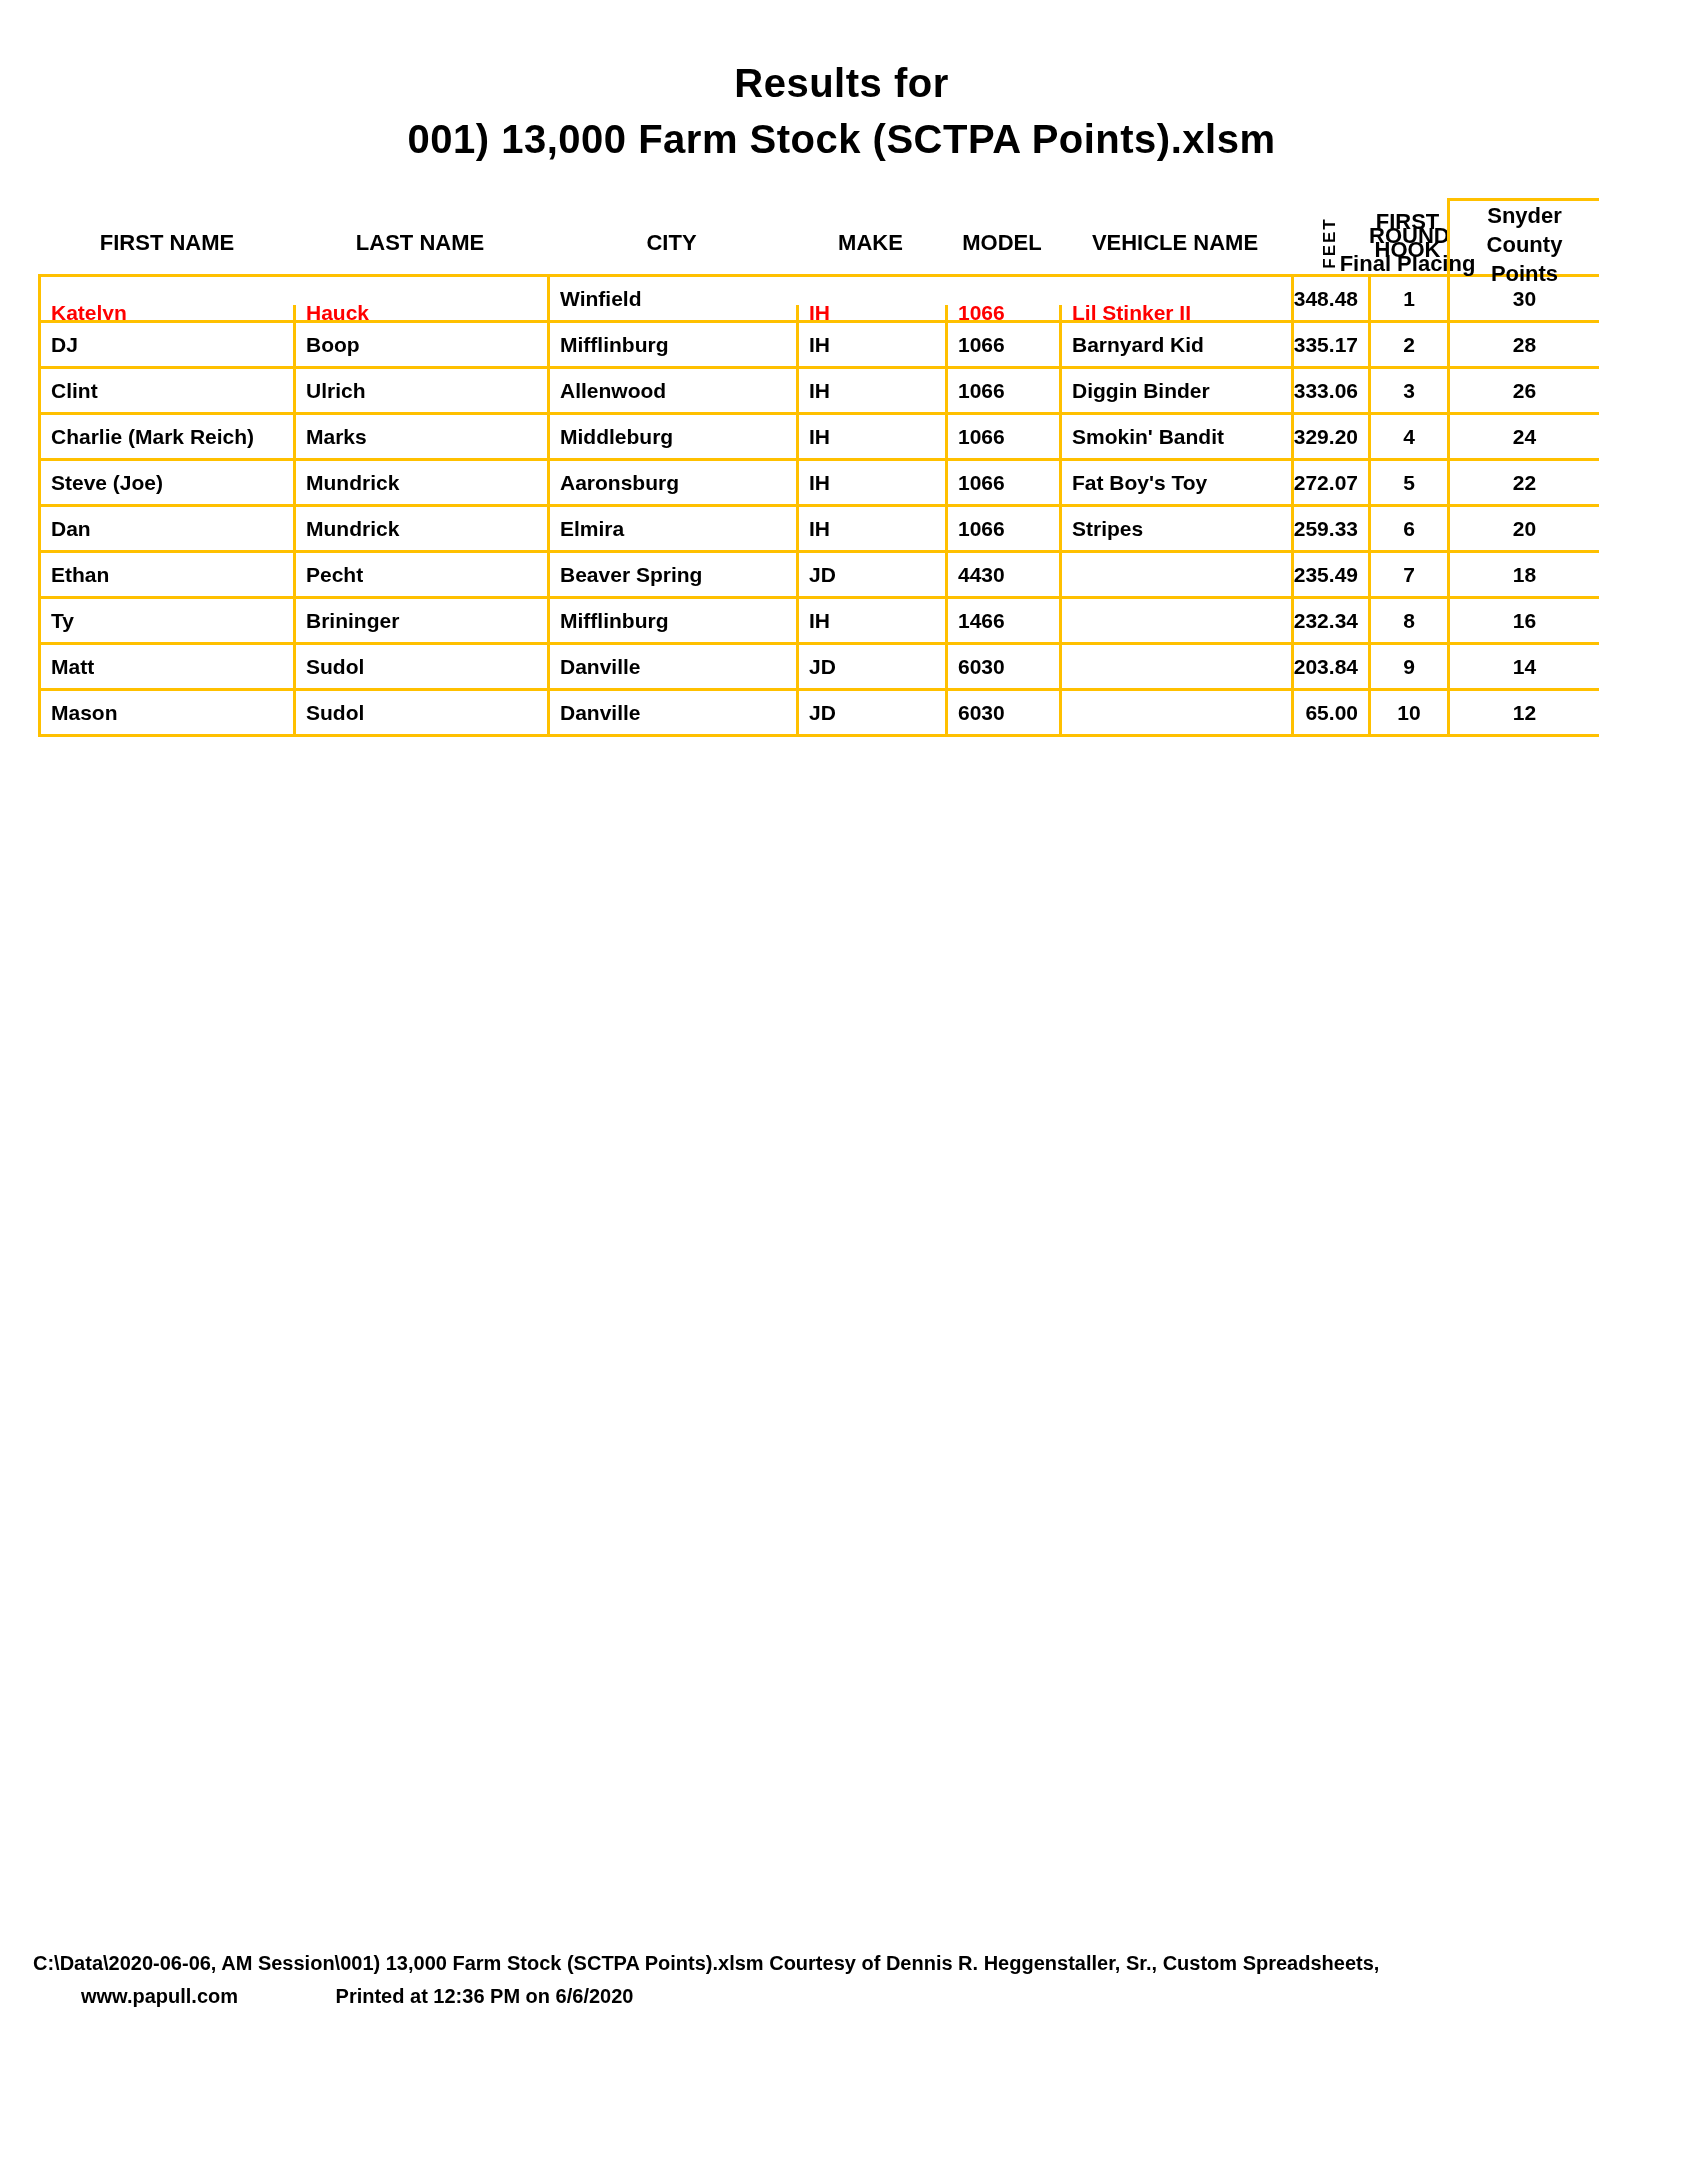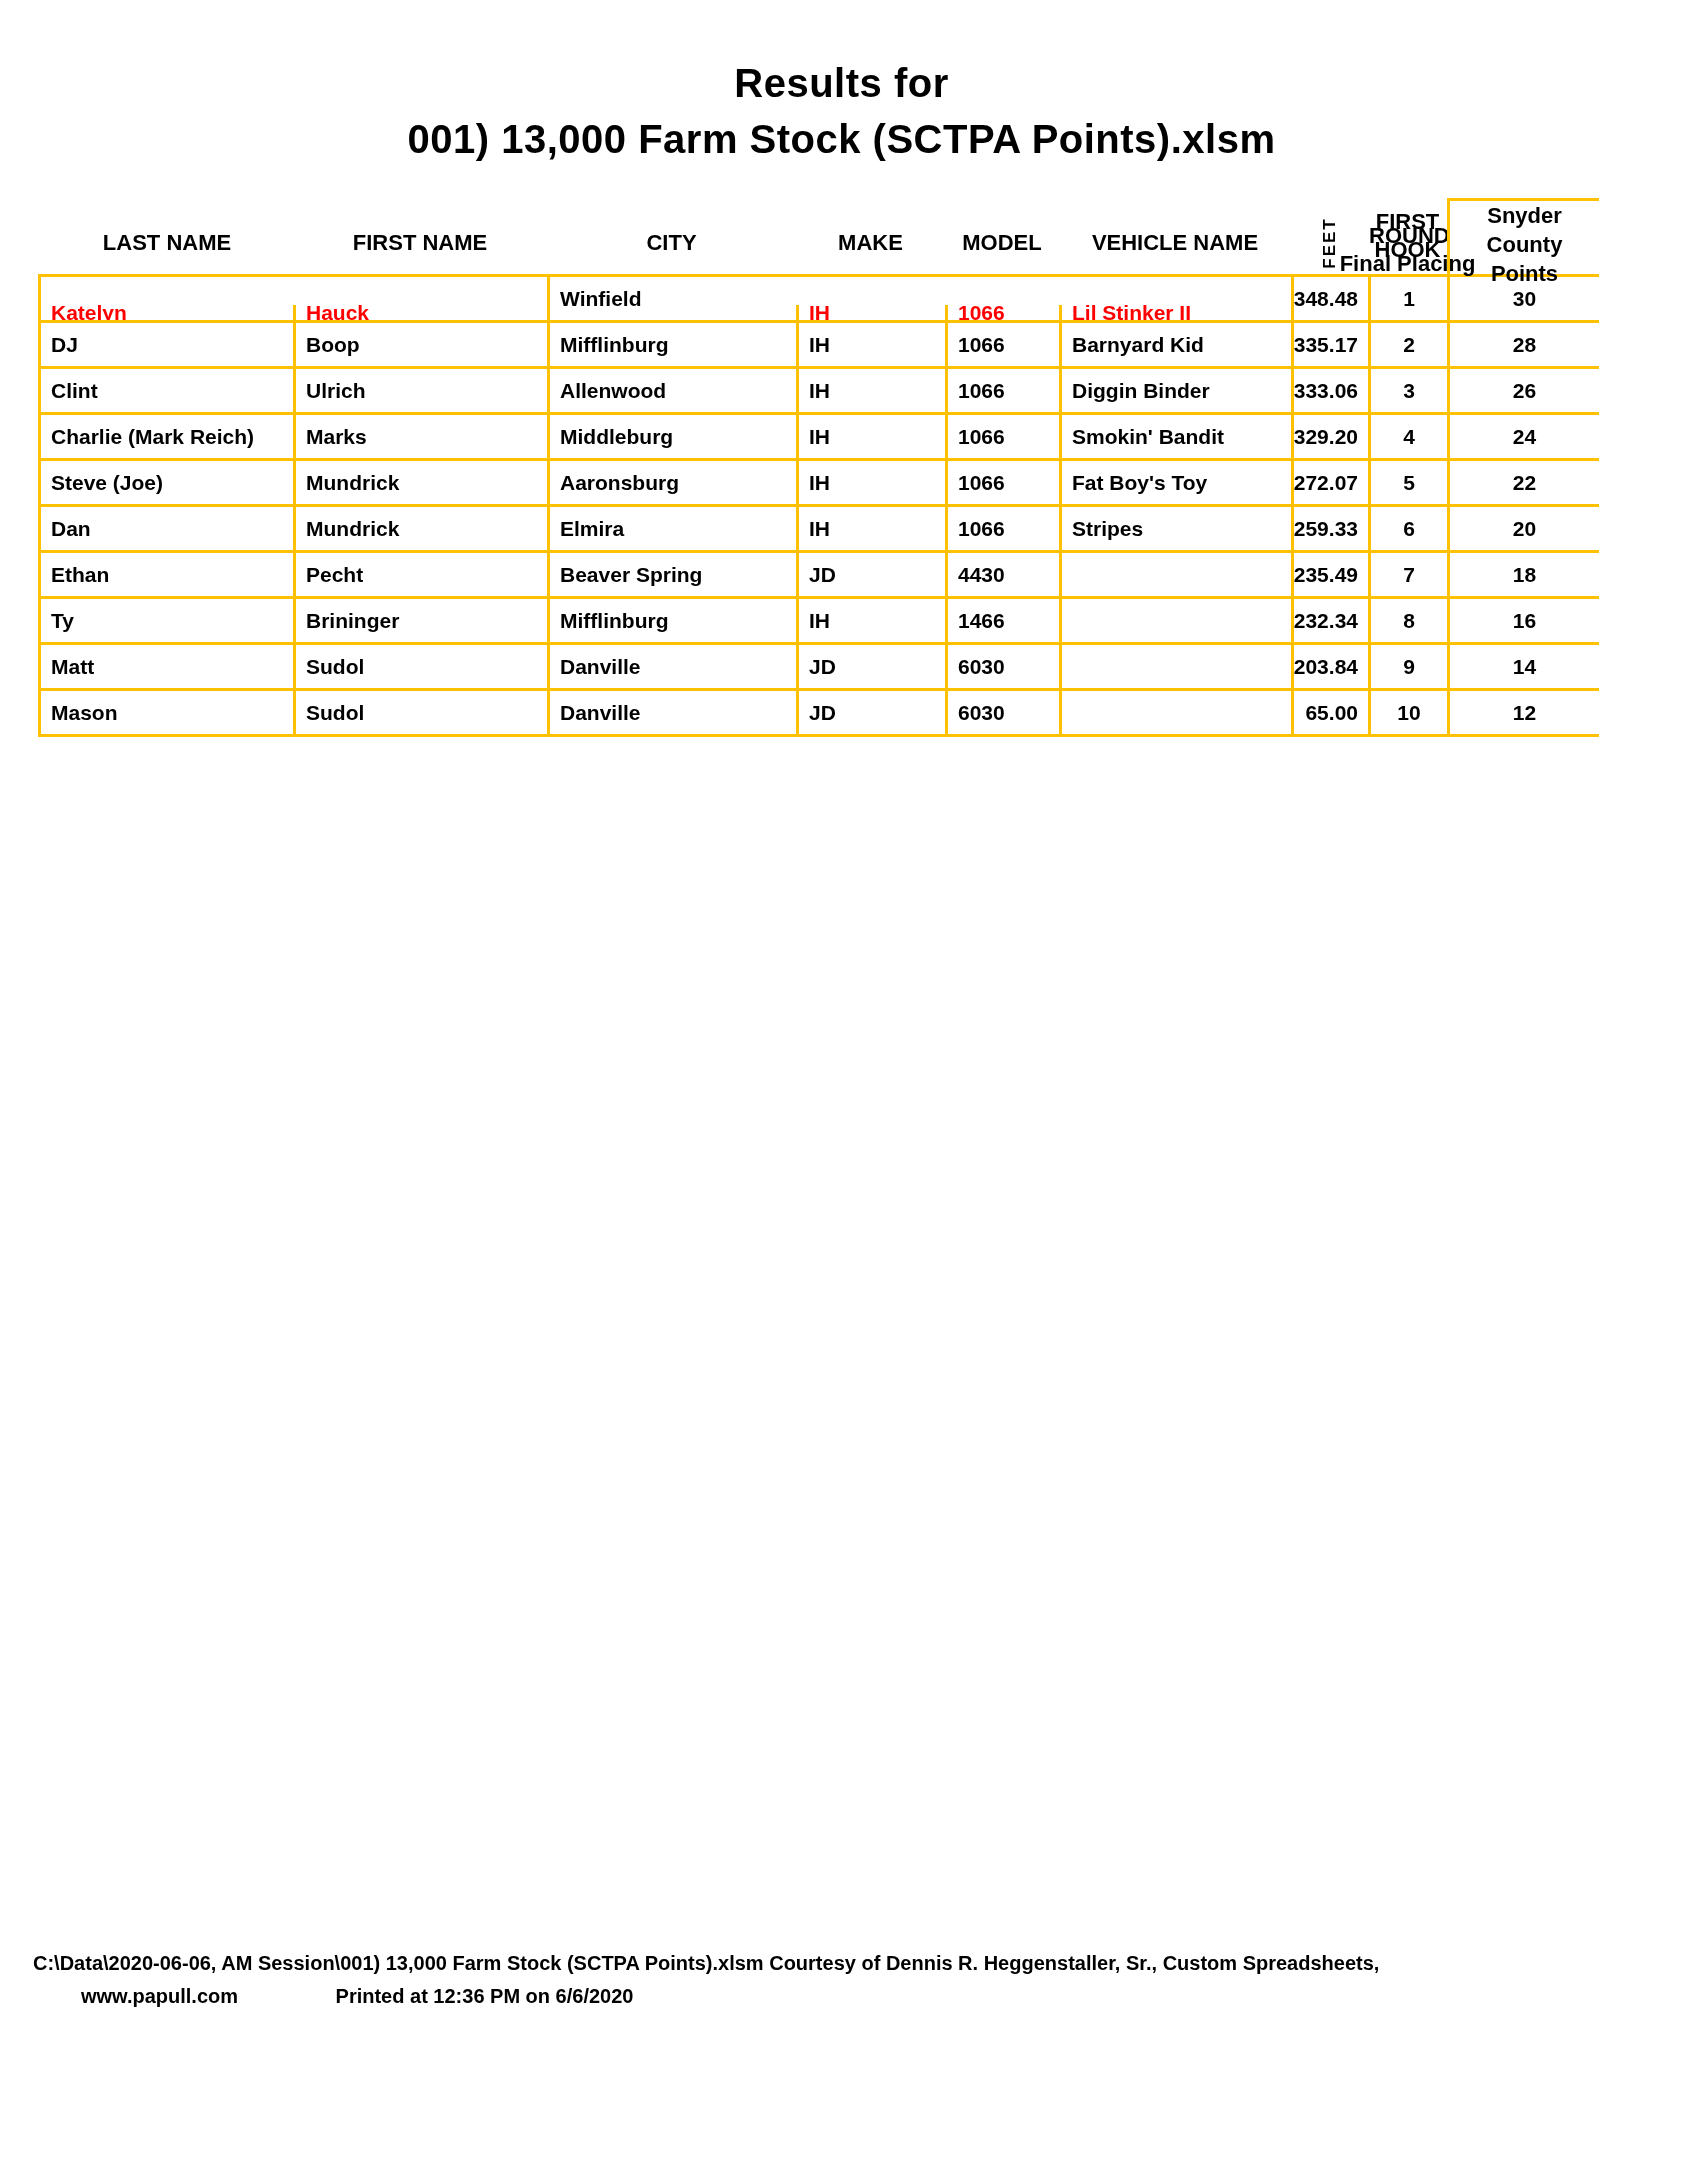--- a/index.html
+++ b/index.html
@@ -105,22 +105,22 @@
 <div class="page">
 
   <div class="title">
     <div>Results for</div>
     <div>001) 13,000 Farm Stock (SCTPA Points).xlsm</div>
   </div>
 
   <div class="tablewrap">
 
     <div class="hdr">
+      <div class="h">FIRST NAME</div>
       <div class="h">LAST NAME</div>
-      <div class="h">FIRST NAME</div>
       <div class="h">CITY</div>
       <div class="h">MAKE</div>
       <div class="h">MODEL</div>
       <div class="h">VEHICLE NAME</div>
       <div class="h h-feet">
           <span>FEET</span>
         </div>
       <div class="h h-hook">
         <span class="hook-top">FIRST ROUND HOOK</span>
         <span class="hook-bottom">Final Placing</span>

